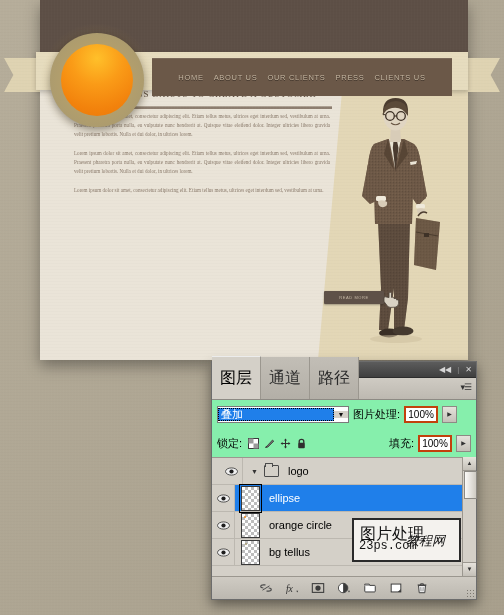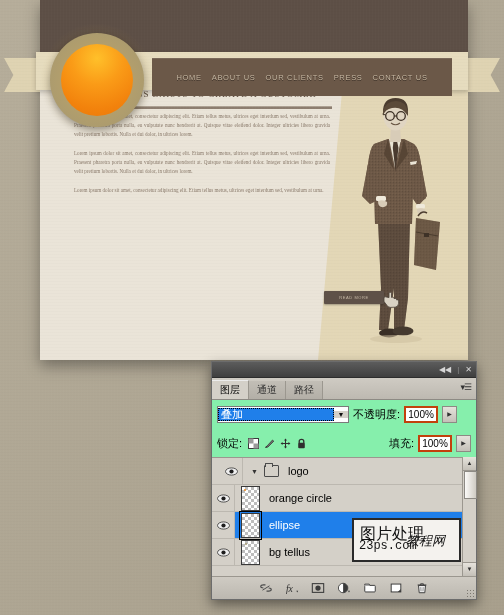--- a/index.html
+++ b/index.html
@@ -165,22 +165,22 @@
   .title-btn{color:#d6d6d6;font-size:8px;line-height:1;cursor:pointer;}
   .title-sep{color:#8a8a8a;font-size:8px;}
 
   #ps-tabs{
     height:21px;background:linear-gradient(#cfcbc3,#bdb9b1);
     display:flex;align-items:flex-end;
     border-bottom:1px solid #8d8a84;
     position:relative;
   }
   .ps-tab{
-    height:18px;line-height:18px;padding:0 8px;
-    font-size:10px;color:#2b2b2b;cursor:pointer;
+    height:18px;line-height:18px;padding:12px 8px;
+    font-size:16px;color:#2b2b2b;cursor:pointer;
     border-right:1px solid #9b978f;
     background:linear-gradient(#c2beb6,#b3afa7);
   }
   .ps-tab.active{
     background:#d4d0c8;color:#000;
     border-top:1px solid #ececec;
   }
   #ps-menu-btn{
     position:absolute;right:5px;top:4px;
     font-size:9px;color:#333;cursor:pointer;letter-spacing:-1px;
@@ -423,21 +423,21 @@
     <div class="ribbon-tail" id="ribbon-tail-left"></div>
     <div class="ribbon-tail" id="ribbon-tail-right"></div>
     <div id="ribbon-band"></div>
   </div>
 
   <div id="nav">
     <span class="nav-item">HOME</span>
     <span class="nav-item">ABOUT US</span>
     <span class="nav-item">OUR CLIENTS</span>
     <span class="nav-item">PRESS</span>
-    <span class="nav-item">CONTACT US</span>
+    <span class="nav-item">CLIENTS US</span>
   </div>
 
   <div id="logo">
     <div id="logo-glow"></div>
     <div id="logo-inner"></div>
   </div>
 
   <div id="ps">
 
     <div id="ps-titlebar">
@@ -451,21 +451,21 @@
       <div class="ps-tab">通道</div>
       <div class="ps-tab">路径</div>
       <div id="ps-menu-btn">▾☰</div>
     </div>
 
     <div class="ps-row">
       <div id="blend-select">
         <div id="blend-value">叠加</div>
         <div id="blend-arrow">▼</div>
       </div>
-      <span class="ps-label">不透明度:</span>
+      <span class="ps-label">图片处理:</span>
       <div class="num-box">100%</div>
       <div class="spin-btn">▶</div>
     </div>
 
     <div class="ps-row">
       <span class="ps-label">锁定:</span>
       <div class="lock-icons">
         <svg class="lock-ic" viewBox="0 0 11 11">
           <rect x="0.5" y="0.5" width="10" height="10" fill="#fff" stroke="#3a3a3a"></rect>
           <rect x="0.5" y="0.5" width="5" height="5" fill="#9a9a9a"></rect>
@@ -497,44 +497,44 @@
           <svg width="13" height="9" viewBox="0 0 13 9">
             <ellipse cx="6.5" cy="4.5" rx="6" ry="3.6" fill="#eee" stroke="#333" stroke-width=".8"></ellipse>
             <circle cx="6.5" cy="4.5" r="2.1" fill="#1d1d1d"></circle>
           </svg>
         </div>
         <span class="tri">▼</span>
         <span class="folder"></span>
         <span class="layer-name">logo</span>
       </div>
 
+      <div class="layer-row selected">
+        <div class="eye-cell">
+          <svg width="13" height="9" viewBox="0 0 13 9">
+            <ellipse cx="6.5" cy="4.5" rx="6" ry="3.6" fill="#eee" stroke="#333" stroke-width=".8"></ellipse>
+            <circle cx="6.5" cy="4.5" r="2.1" fill="#1d1d1d"></circle>
+          </svg>
+        </div>
+        <span class="thumb outlined"></span>
+        <span class="layer-name">ellipse</span>
+      </div>
+
       <div class="layer-row">
         <div class="eye-cell">
           <svg width="13" height="9" viewBox="0 0 13 9">
             <ellipse cx="6.5" cy="4.5" rx="6" ry="3.6" fill="#eee" stroke="#333" stroke-width=".8"></ellipse>
             <circle cx="6.5" cy="4.5" r="2.1" fill="#1d1d1d"></circle>
           </svg>
         </div>
         <span class="thumb">
           <i class="dot" style="left:2px;top:2px;background:#ef8a1e"></i>
         </span>
         <span class="layer-name">orange circle</span>
       </div>
 
-      <div class="layer-row selected">
-        <div class="eye-cell">
-          <svg width="13" height="9" viewBox="0 0 13 9">
-            <ellipse cx="6.5" cy="4.5" rx="6" ry="3.6" fill="#eee" stroke="#333" stroke-width=".8"></ellipse>
-            <circle cx="6.5" cy="4.5" r="2.1" fill="#1d1d1d"></circle>
-          </svg>
-        </div>
-        <span class="thumb outlined"></span>
-        <span class="layer-name">ellipse</span>
-      </div>
-
       <div class="layer-row">
         <div class="eye-cell">
           <svg width="13" height="9" viewBox="0 0 13 9">
             <ellipse cx="6.5" cy="4.5" rx="6" ry="3.6" fill="#eee" stroke="#333" stroke-width=".8"></ellipse>
             <circle cx="6.5" cy="4.5" r="2.1" fill="#1d1d1d"></circle>
           </svg>
         </div>
         <span class="thumb">
           <i class="dot" style="left:3px;top:2px;background:#a79a70"></i>
         </span>

